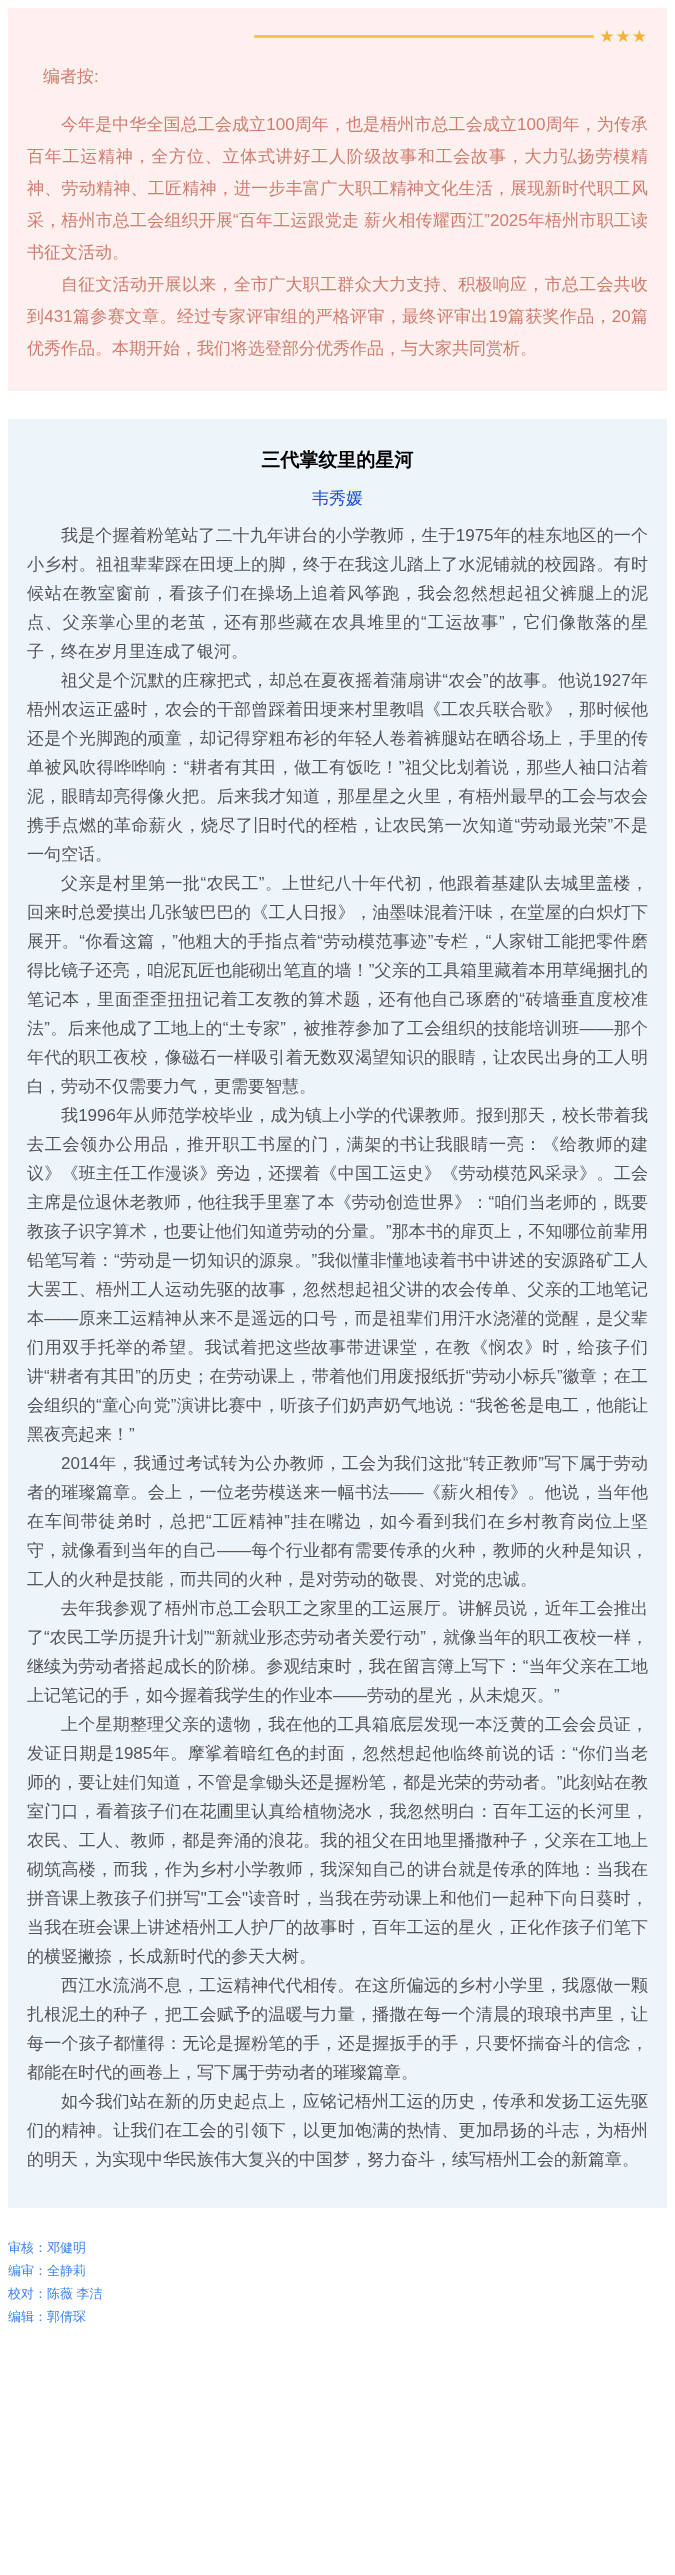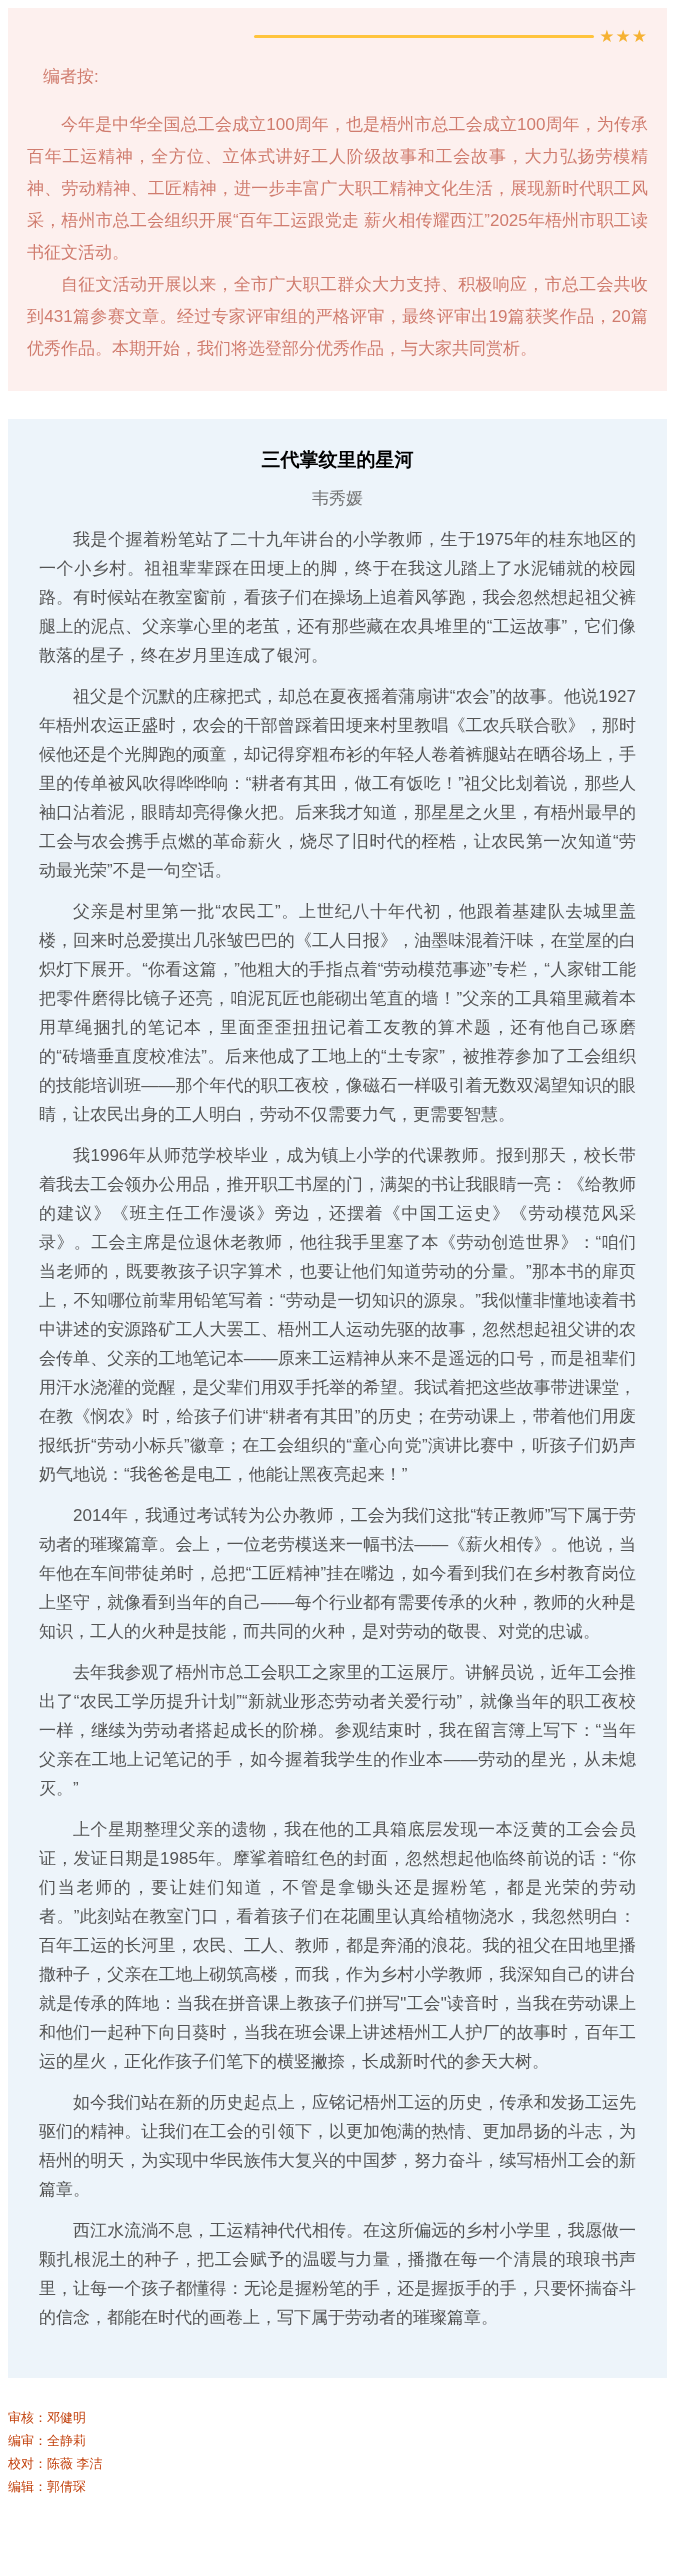--- a/index.html
+++ b/index.html
@@ -55,29 +55,29 @@
     margin: 0 0 10px;
     font-size: 19px;
     font-weight: bold;
     color: #000000;
     text-align: center;
   }
   .author, .affiliation {
     margin: 7px 0 8px;
     text-align: center;
     font-size: 17px;
-    color: #737373;
+    color: #1d4ed8;
   }
   .affiliation { margin-bottom: 40px; }
-  .para { margin: 12px; text-indent: 2em; text-align: justify; }
+  .para { margin: 0; text-indent: 2em; text-align: justify; }
   
   .credits {
     margin: 28px 8px 15px;
     font-size: 13px;
-    color: #c2410c;
+    color: #3b82f6;
     line-height: 23px;
   }
   .credits p { margin: 0; }
 </style>
 </head>
 <body>
 
 <div>
 
   <section class="editor-note">
@@ -94,22 +94,22 @@
     <h1 class="title">三代掌纹里的星河</h1>
     <p class="author">韦秀媛</p>
     <div>
       <p class="para">我是个握着粉笔站了二十九年讲台的小学教师，生于1975年的桂东地区的一个小乡村。祖祖辈辈踩在田埂上的脚，终于在我这儿踏上了水泥铺就的校园路。有时候站在教室窗前，看孩子们在操场上追着风筝跑，我会忽然想起祖父裤腿上的泥点、父亲掌心里的老茧，还有那些藏在农具堆里的“工运故事”，它们像散落的星子，终在岁月里连成了银河。</p>
       <p class="para">祖父是个沉默的庄稼把式，却总在夏夜摇着蒲扇讲“农会”的故事。他说1927年梧州农运正盛时，农会的干部曾踩着田埂来村里教唱《工农兵联合歌》，那时候他还是个光脚跑的顽童，却记得穿粗布衫的年轻人卷着裤腿站在晒谷场上，手里的传单被风吹得哗哗响：“耕者有其田，做工有饭吃！”祖父比划着说，那些人袖口沾着泥，眼睛却亮得像火把。后来我才知道，那星星之火里，有梧州最早的工会与农会携手点燃的革命薪火，烧尽了旧时代的桎梏，让农民第一次知道“劳动最光荣”不是一句空话。</p>
       <p class="para">父亲是村里第一批“农民工”。上世纪八十年代初，他跟着基建队去城里盖楼，回来时总爱摸出几张皱巴巴的《工人日报》，油墨味混着汗味，在堂屋的白炽灯下展开。“你看这篇，”他粗大的手指点着“劳动模范事迹”专栏，“人家钳工能把零件磨得比镜子还亮，咱泥瓦匠也能砌出笔直的墙！”父亲的工具箱里藏着本用草绳捆扎的笔记本，里面歪歪扭扭记着工友教的算术题，还有他自己琢磨的“砖墙垂直度校准法”。后来他成了工地上的“土专家”，被推荐参加了工会组织的技能培训班——那个年代的职工夜校，像磁石一样吸引着无数双渴望知识的眼睛，让农民出身的工人明白，劳动不仅需要力气，更需要智慧。</p>
       <p class="para">我1996年从师范学校毕业，成为镇上小学的代课教师。报到那天，校长带着我去工会领办公用品，推开职工书屋的门，满架的书让我眼睛一亮：《给教师的建议》《班主任工作漫谈》旁边，还摆着《中国工运史》《劳动模范风采录》。工会主席是位退休老教师，他往我手里塞了本《劳动创造世界》：“咱们当老师的，既要教孩子识字算术，也要让他们知道劳动的分量。”那本书的扉页上，不知哪位前辈用铅笔写着：“劳动是一切知识的源泉。”我似懂非懂地读着书中讲述的安源路矿工人大罢工、梧州工人运动先驱的故事，忽然想起祖父讲的农会传单、父亲的工地笔记本——原来工运精神从来不是遥远的口号，而是祖辈们用汗水浇灌的觉醒，是父辈们用双手托举的希望。我试着把这些故事带进课堂，在教《悯农》时，给孩子们讲“耕者有其田”的历史；在劳动课上，带着他们用废报纸折“劳动小标兵”徽章；在工会组织的“童心向党”演讲比赛中，听孩子们奶声奶气地说：“我爸爸是电工，他能让黑夜亮起来！”</p>
       <p class="para">2014年，我通过考试转为公办教师，工会为我们这批“转正教师”写下属于劳动者的璀璨篇章。会上，一位老劳模送来一幅书法——《薪火相传》。他说，当年他在车间带徒弟时，总把“工匠精神”挂在嘴边，如今看到我们在乡村教育岗位上坚守，就像看到当年的自己——每个行业都有需要传承的火种，教师的火种是知识，工人的火种是技能，而共同的火种，是对劳动的敬畏、对党的忠诚。</p>
       <p class="para">去年我参观了梧州市总工会职工之家里的工运展厅。讲解员说，近年工会推出了“农民工学历提升计划”“新就业形态劳动者关爱行动”，就像当年的职工夜校一样，继续为劳动者搭起成长的阶梯。参观结束时，我在留言簿上写下：“当年父亲在工地上记笔记的手，如今握着我学生的作业本——劳动的星光，从未熄灭。”</p>
       <p class="para">上个星期整理父亲的遗物，我在他的工具箱底层发现一本泛黄的工会会员证，发证日期是1985年。摩挲着暗红色的封面，忽然想起他临终前说的话：“你们当老师的，要让娃们知道，不管是拿锄头还是握粉笔，都是光荣的劳动者。”此刻站在教室门口，看着孩子们在花圃里认真给植物浇水，我忽然明白：百年工运的长河里，农民、工人、教师，都是奔涌的浪花。我的祖父在田地里播撒种子，父亲在工地上砌筑高楼，而我，作为乡村小学教师，我深知自己的讲台就是传承的阵地：当我在拼音课上教孩子们拼写"工会"读音时，当我在劳动课上和他们一起种下向日葵时，当我在班会课上讲述梧州工人护厂的故事时，百年工运的星火，正化作孩子们笔下的横竖撇捺，长成新时代的参天大树。</p>
+      <p class="para">西江水流淌不息，工运精神代代相传。在这所偏远的乡村小学里，我愿做一颗扎根泥土的种子，把工会赋予的温暖与力量，播撒在每一个清晨的琅琅书声里，让每一个孩子都懂得：无论是握粉笔的手，还是握扳手的手，只要怀揣奋斗的信念，都能在时代的画卷上，写下属于劳动者的璀璨篇章。</p>
       <p class="para">如今我们站在新的历史起点上，应铭记梧州工运的历史，传承和发扬工运先驱们的精神。让我们在工会的引领下，以更加饱满的热情、更加昂扬的斗志，为梧州的明天，为实现中华民族伟大复兴的中国梦，努力奋斗，续写梧州工会的新篇章。</p>
-      <p class="para">西江水流淌不息，工运精神代代相传。在这所偏远的乡村小学里，我愿做一颗扎根泥土的种子，把工会赋予的温暖与力量，播撒在每一个清晨的琅琅书声里，让每一个孩子都懂得：无论是握粉笔的手，还是握扳手的手，只要怀揣奋斗的信念，都能在时代的画卷上，写下属于劳动者的璀璨篇章。</p>
     </div>
   </section>
 
   <footer class="credits">
     <p>审核：邓健明</p>
     <p>编审：全静莉</p>
     <p>校对：陈薇 李洁</p>
     <p>编辑：郭倩琛</p>
   </footer>
 

